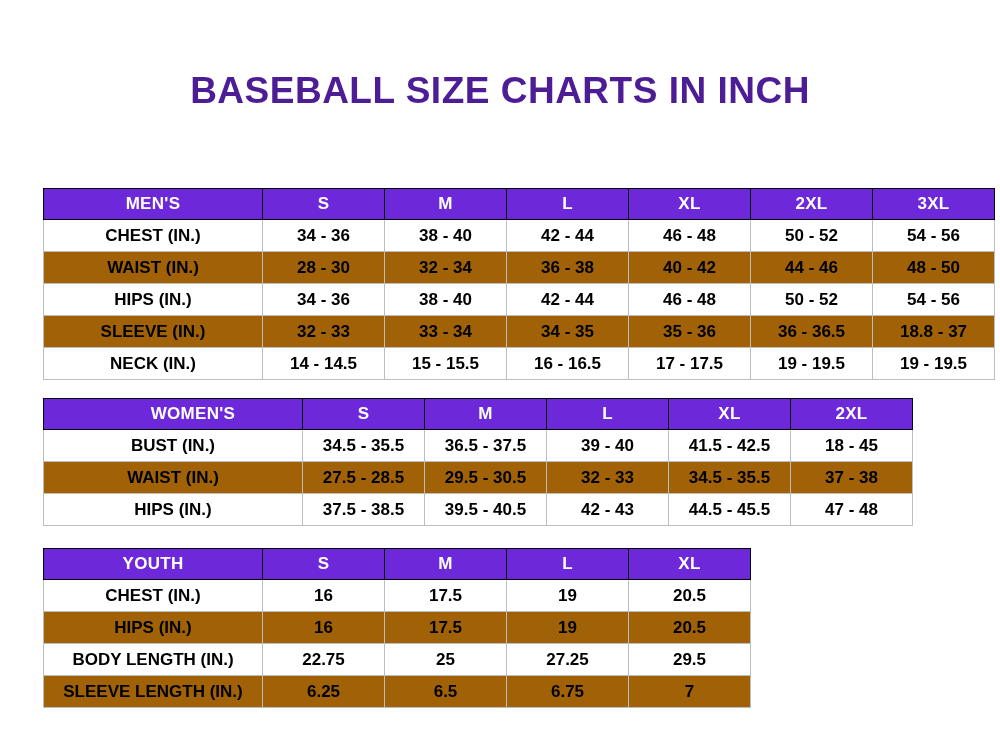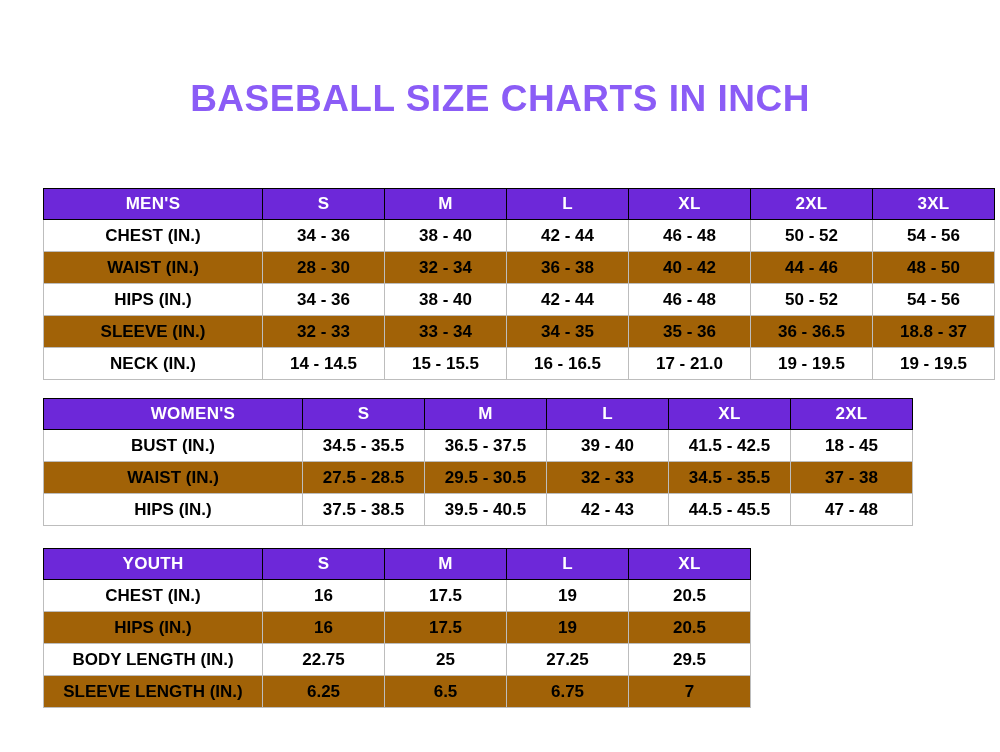--- a/index.html
+++ b/index.html
@@ -22,22 +22,21 @@
   }
   .page-title {
     position: absolute;
     top: 70px;
     left: 0;
     width: 1000px;
     text-align: center;
     font-size: 37px;
     font-weight: bold;
     letter-spacing: 0.5px;
-    color: #8b5cf6;
-    margin-top: 8px;
+    color: #4c1d95;
   }
   .chart-block {
     position: absolute;
     left: 43px;
   }
   #men-block   { top: 188px; }
   #women-block { top: 398px; }
   #youth-block { top: 548px; }
 
   table.size-table {
@@ -132,21 +131,21 @@
           <td>34 - 35</td>
           <td>35 - 36</td>
           <td>36 - 36.5</td>
           <td>18.8 - 37</td>
         </tr>
         <tr>
           <td class="row-label">NECK (IN.)</td>
           <td>14 - 14.5</td>
           <td>15 - 15.5</td>
           <td>16 - 16.5</td>
-          <td>17 - 21.0</td>
+          <td>17 - 17.5</td>
           <td>19 - 19.5</td>
           <td>19 - 19.5</td>
         </tr>
       </tbody>
     </table>
   </div>
 
   <div class="chart-block" id="women-block">
     <table class="size-table" id="women-table">
       <thead>

